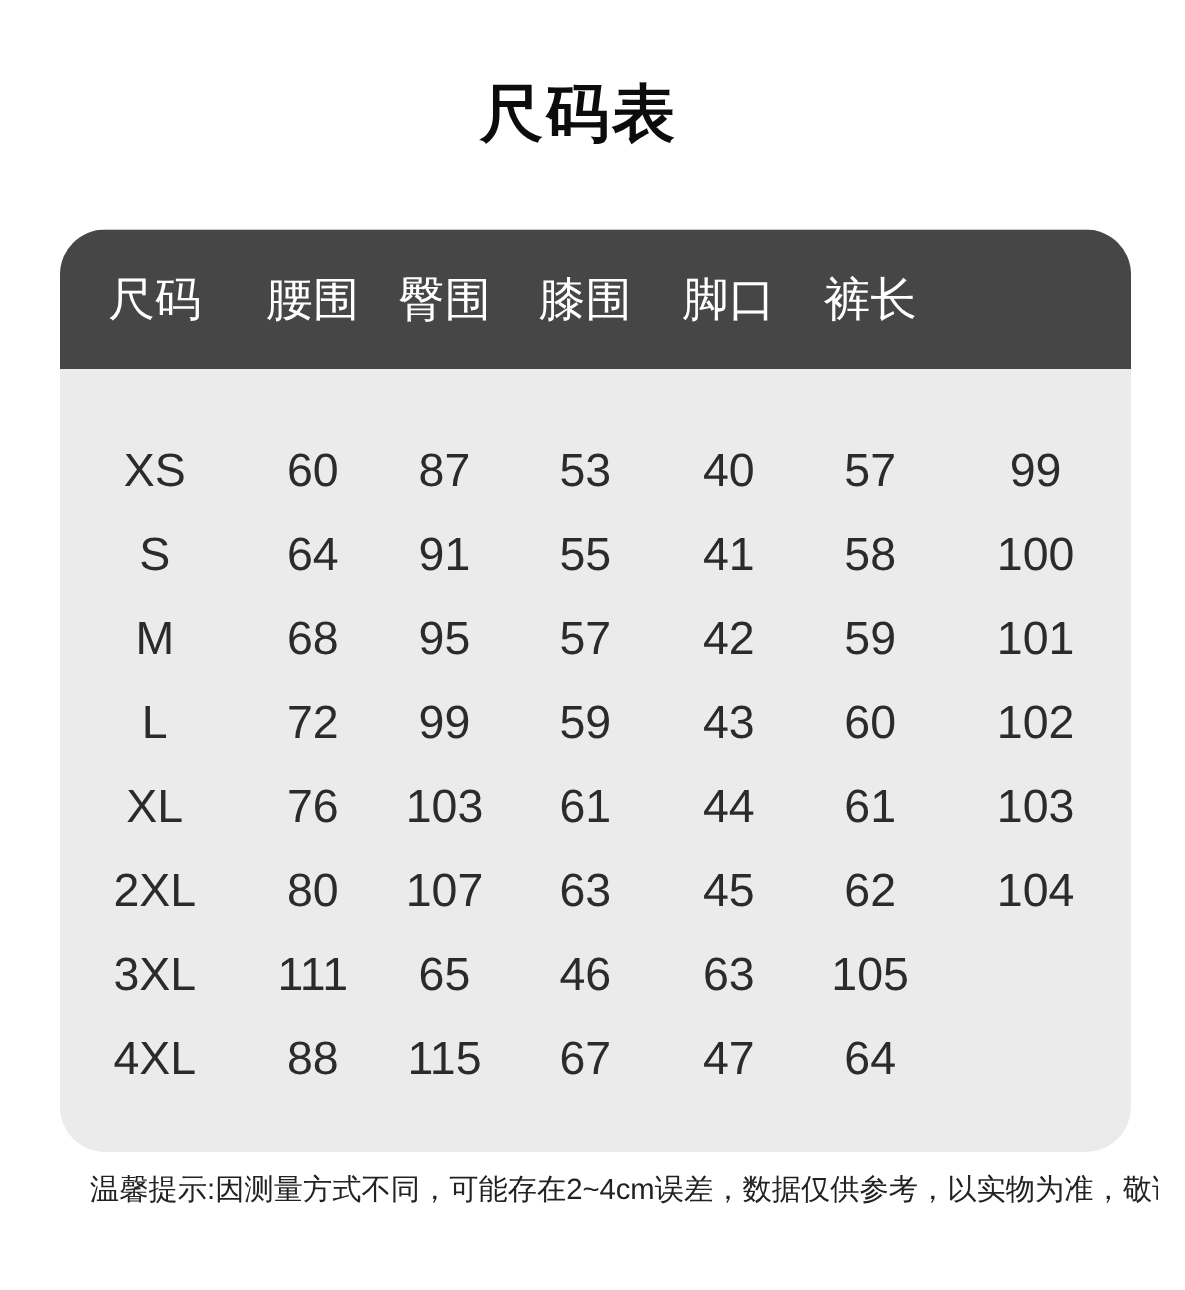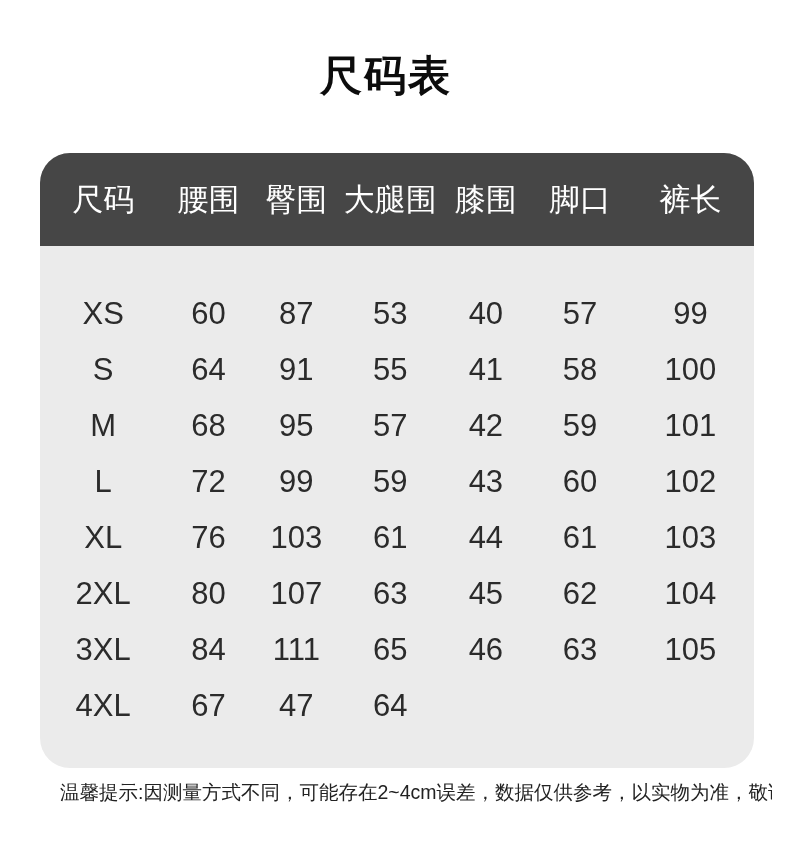--- a/index.html
+++ b/index.html
@@ -82,21 +82,20 @@
 <body>
 
 <div class="page">
   <div class="page-title">尺码表</div>
 
   <div class="size-panel">
     <div class="panel-header">
         <div class="cell">尺码</div>
         <div class="cell">腰围</div>
         <div class="cell">臀围</div>
-        <div class="cell">大腿围</div>
         <div class="cell">膝围</div>
         <div class="cell">脚口</div>
         <div class="cell">裤长</div>
       </div>
     <div class="panel-body">
         <div class="row">
           <div class="cell">XS</div>
           <div class="cell">60</div>
           <div class="cell">87</div>
           <div class="cell">53</div>
@@ -144,29 +143,30 @@
           <div class="cell">2XL</div>
           <div class="cell">80</div>
           <div class="cell">107</div>
           <div class="cell">63</div>
           <div class="cell">45</div>
           <div class="cell">62</div>
           <div class="cell">104</div>
         </div>
         <div class="row">
           <div class="cell">3XL</div>
-          <div class="cell">84</div>
           <div class="cell">111</div>
           <div class="cell">65</div>
           <div class="cell">46</div>
           <div class="cell">63</div>
           <div class="cell">105</div>
         </div>
         <div class="row">
           <div class="cell">4XL</div>
+          <div class="cell">88</div>
+          <div class="cell">115</div>
           <div class="cell">67</div>
           <div class="cell">47</div>
           <div class="cell">64</div>
         </div>
       </div>
   </div>
 
   <div class="footnote">温馨提示:因测量方式不同，可能存在2~4cm误差，数据仅供参考，以实物为准，敬请谅解!</div>
 </div>
 

